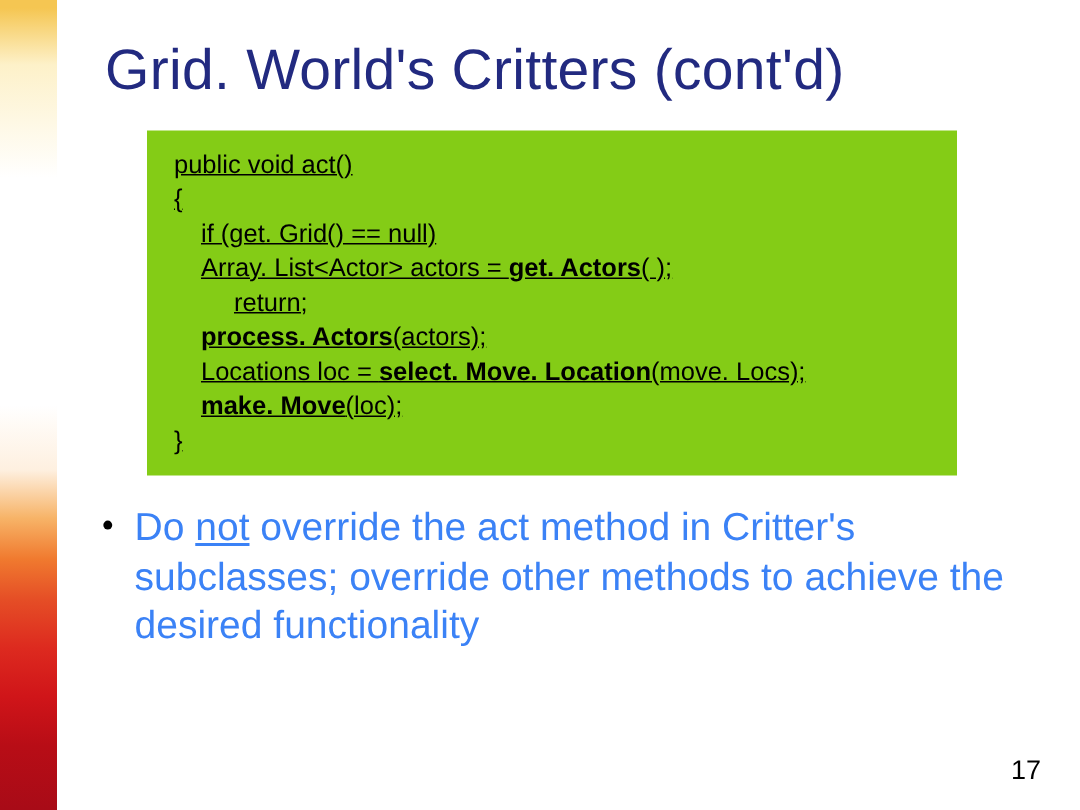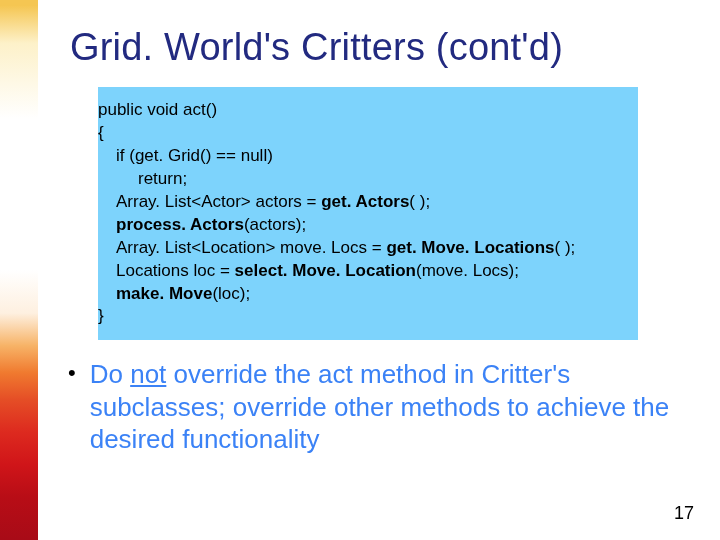--- a/index.html
+++ b/index.html
@@ -44,28 +44,29 @@
   }
   .title {
     color: #222a80;
     font-size: 38px;
     font-weight: 400;
     margin: 0 0 18px 0;
     letter-spacing: 0.2px;
     white-space: nowrap;
   }
   .code-box {
-    background: #7dd3fc;
-    padding: 12px 14px 12px 0;
+    background: #84cc16;
+    padding: 12px 14px 12px 18px;
     margin: 0 0 18px 28px;
     width: 540px;
     box-sizing: border-box;
     font-size: 17px;
     line-height: 1.35;
     color: #000;
+    text-decoration: underline;
   }
   .code-box .line { white-space: nowrap; }
   .i1 { padding-left: 18px; }
   .i2 { padding-left: 40px; }
   .bullet-row {
     display: flex;
     align-items: flex-start;
     margin: 6px 0 0 0;
   }
   .bullet-dot {
@@ -97,29 +98,26 @@
 <div class="gradient-bar"></div>
 
 <div class="slide">
 
   <h1 class="title">Grid. World's Critters (cont'd)</h1>
 
   <div class="code-box">
     <div class="line">public void act()</div>
     <div class="line">{</div>
     <div class="line i1">if (get. Grid() == null)</div>
-    <div class="line i2">return;</div>
     <div class="line i1">
       <span>Array. List&lt;Actor&gt; actors = </span><b>get. Actors</b><span>( );</span>
     </div>
+    <div class="line i2">return;</div>
     <div class="line i1">
       <b>process. Actors</b><span>(actors);</span>
-    </div>
-    <div class="line i1">
-      <span>Array. List&lt;Location&gt; move. Locs = </span><b>get. Move. Locations</b><span>( );</span>
     </div>
     <div class="line i1">
       <span>Locations loc = </span><b>select. Move. Location</b><span>(move. Locs);</span>
     </div>
     <div class="line i1">
       <b>make. Move</b><span>(loc);</span>
     </div>
     <div class="line">}</div>
   </div>
 

